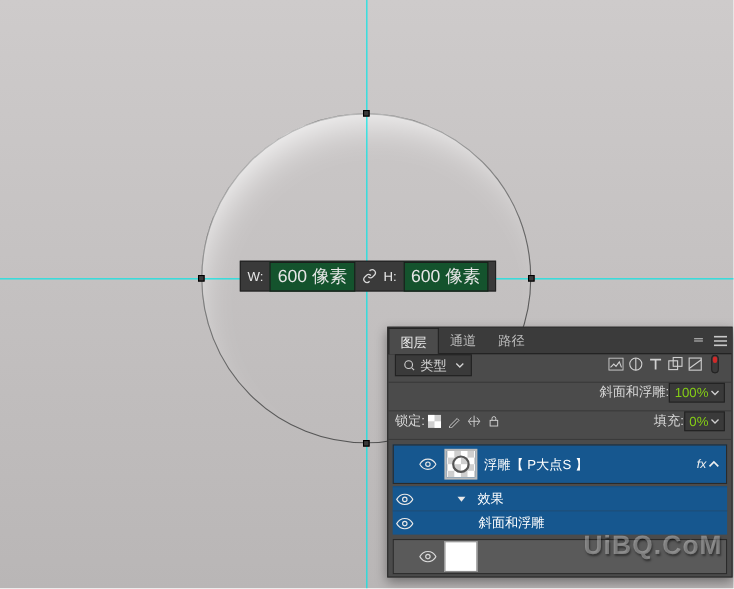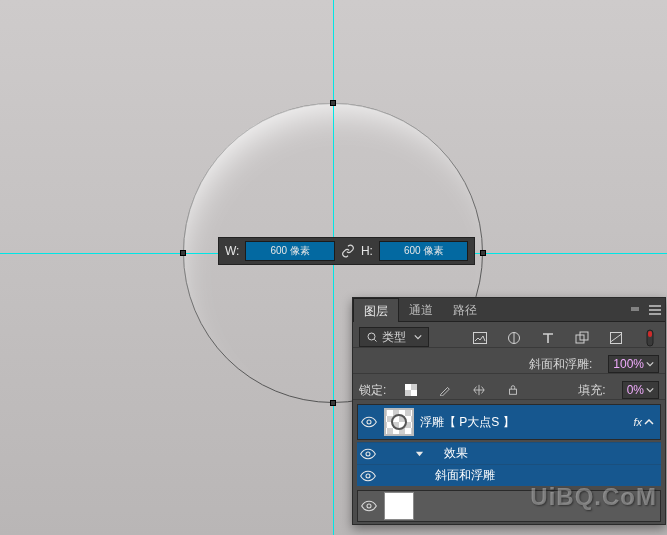--- a/index.html
+++ b/index.html
@@ -10,45 +10,45 @@
 .circle { position: absolute; width: 300px; height: 300px; left: 333px; top: 253px; transform: translate(-50%,-50%); border: 1px solid #555; border-radius: 50%; background: transparent; }
 .soft-highlight { position: absolute; width: 300px; height: 300px; left: 333px; top: 253px; transform: translate(-50%,-50%); border-radius: 50%; pointer-events: none; box-shadow: inset 10px 25px 35px -18px rgba(255,255,255,0.85); }
 .anchor { position: absolute; width: 6px; height: 6px; background: #3a3a3a; border: 1px solid #000; }
 .anchor.t { left: 333px; top: 103px; transform: translate(-50%,-50%); }
 .anchor.r { left: 483px; top: 253px; transform: translate(-50%,-50%); }
 .anchor.b { left: 333px; top: 403px; transform: translate(-50%,-50%); }
 .anchor.l { left: 183px; top: 253px; transform: translate(-50%,-50%); }
 
 .overlay { position: absolute; left: 218px; top: 237px; background: #3a3a3a; display: flex; align-items: center; height: 28px; border: 1px solid #222; gap: 6px; padding: 0 6px; }
 .overlay .lbl { color: #e6e6e6; font-size: 12px; }
-.overlay .val { background: #0369a1; color: #e6e6e6; font-size: 10px; padding: 2px 24px; min-width: 56px; border: 1px solid #1b1b1b; }
+.overlay .val { background: #14532d; color: #e6e6e6; font-size: 16px; padding: 2px 6px; min-width: 56px; border: 1px solid #1b1b1b; }
 .link-ic { color: #e6e6e6; display: flex; align-items: center; }
 
 .panel { position: absolute; right: 1px; bottom: 10px; width: 314px; background: #4b4b4b; border: 1px solid #2a2a2a; box-shadow: 0 4px 10px rgba(0,0,0,.4); font-size: 12px; color: #d8d8d8; }
 .tabs { display: flex; align-items: center; height: 24px; background: #3b3b3b; border-bottom: 1px solid #222; }
 .tab { padding: 0 10px; height: 24px; line-height: 24px; color: #bdbdbd; }
 .tab.active { background: #4b4b4b; color: #e8e8e8; border-top: 1px solid #222; border-right: 1px solid #222; border-left: 1px solid #222; }
 .tabs .spacer { flex: 1; }
 .tabs .ico { width: 20px; height: 18px; display: flex; align-items: center; justify-content: center; color: #c9c9c9; }
-.row { display: flex; align-items: flex-end; height: 26px; padding: 0 6px; gap: 16px; border-bottom: 1px solid #3a3a3a; }
+.row { display: flex; align-items: flex-start; height: 26px; padding: 0 6px; gap: 0; border-bottom: 1px solid #3a3a3a; }
 .row .select { background: #3a3a3a; border: 1px solid #222; height: 20px; display: flex; align-items: center; padding: 0 6px; gap: 4px; }
 .row .caret { margin-left: 4px; }
 .icobtn { width: 18px; height: 18px; display: flex; align-items: center; justify-content: center; color: #d0d0d0; }
 .fieldbox { background: #3a3a3a; border: 1px solid #222; padding: 1px 4px; display: flex; align-items: center; gap: 2px; }
-.pct { color: #f0abfc; }
+.pct { color: #84cc16; }
 .layers { padding: 4px 4px 0 4px; }
-.layer { display: flex; align-items: center; height: 36px; background: #5a5a5a; border: 1px solid #2a2a2a; margin-bottom: 2px; }
+.layer { display: flex; align-items: center; height: 36px; background: #5a5a5a; border: 1px solid #2a2a2a; margin-bottom: 2px; padding-left: 20px; }
 .layer.active { background: #16578f; color: #fff; }
 .eye { width: 22px; display: flex; justify-content: center; color: #d8d8d8; }
 .thumb { width: 30px; height: 28px; background: #c9c9c9; border: 2px solid #bbb; margin: 0 6px 0 4px; position: relative; display: flex; align-items: center; justify-content: center; }
 .thumb.checker { background: repeating-conic-gradient(#cfcfcf 0 25%, #fff 0 50%) 50% / 12px 12px; }
 .thumb .ring { width: 16px; height: 16px; border: 2px solid #555; border-radius: 50%; }
 .lname { flex: 1; white-space: nowrap; overflow: hidden; text-overflow: ellipsis; }
 .fx { font-style: italic; font-size: 11px; margin-right: 2px; color: #eee; }
-.sub { height: 22px; padding-left: 58px; background: #16578f; color: #fff; display: flex; align-items: center; gap: 20px; border-top: 1px solid #1a4f7d; }
+.sub { height: 22px; padding-left: 58px; background: #16578f; color: #fff; display: flex; align-items: center; gap: 10px; border-top: 1px solid #1a4f7d; }
 .sub.sub2 { padding-left: 78px; }
 .tri { display: inline-block; }
 .bgthumb { width: 30px; height: 28px; background: #fff; border: 1px solid #8a8a8a; margin: 0 6px 0 4px; }
 
 .watermark { position: absolute; right: 10px; bottom: 24px; font-size: 24px; font-weight: 700; letter-spacing: 1px; color: rgba(255,255,255,.35); text-shadow: 1px 1px 2px rgba(0,0,0,.45); pointer-events: none; font-family: Arial, sans-serif; }
 svg { display: block; }
 </style>
 </head>
 <body>
 

